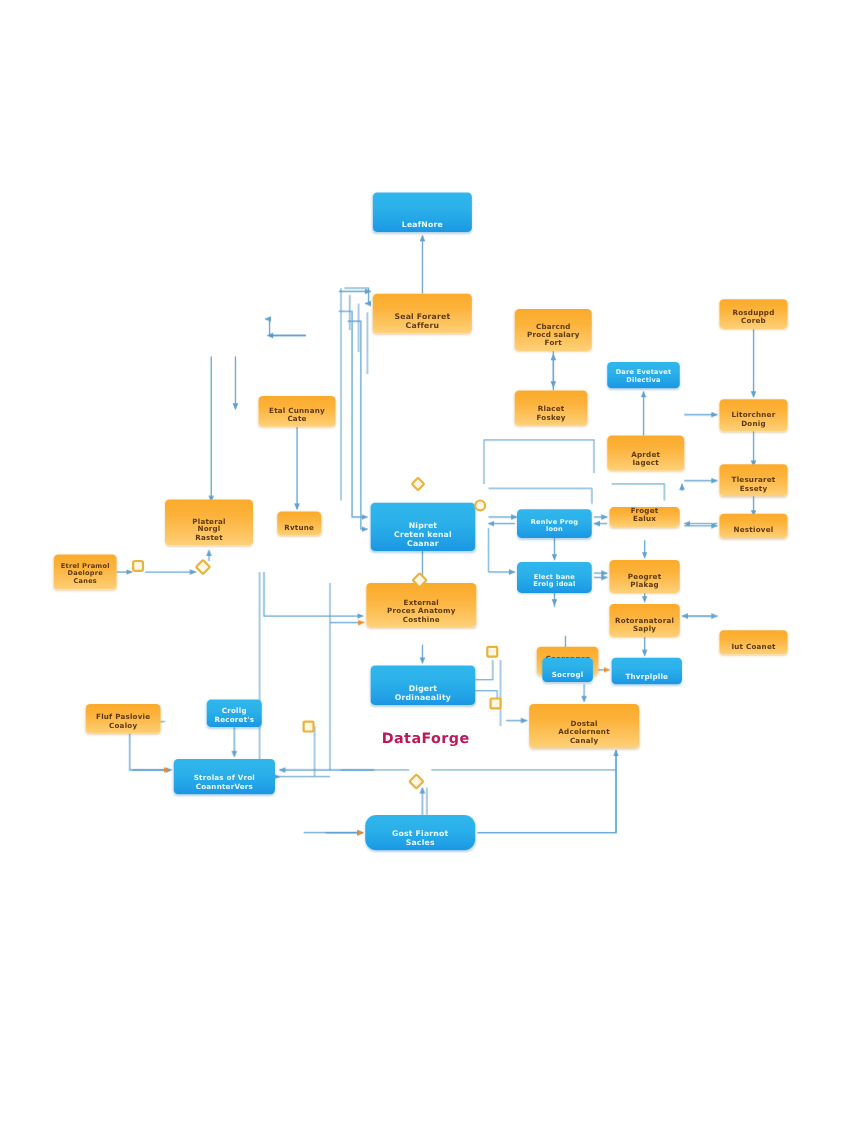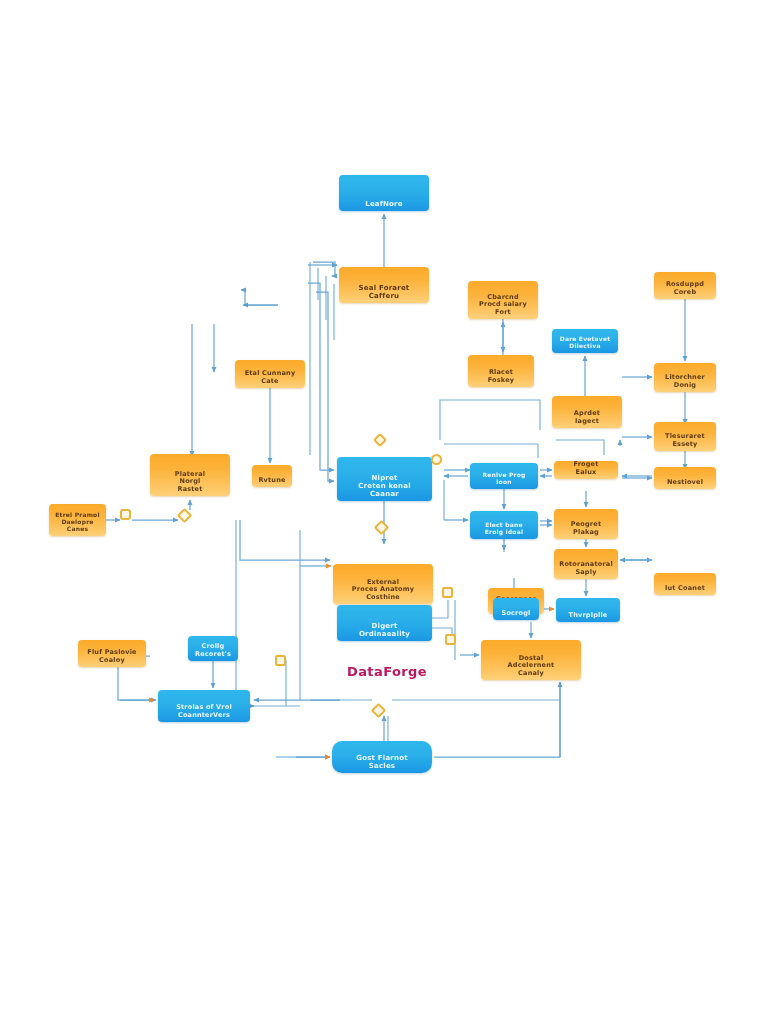--- a/index.html
+++ b/index.html
@@ -242,21 +242,21 @@
     </div>
     <div class="node orange" style="left: 554px; top: 461px; width: 64px; height: 18px; font-size: 6.5px;">
       <span>Froget<br>Ealux</span>
     </div>
     <div class="node blue" style="left: 470px; top: 511px; width: 68px; height: 28px; font-size: 6px;">
       <span>Elect bane<br>Erolg idoal</span>
     </div>
     <div class="node orange" style="left: 554px; top: 509px; width: 64px; height: 30px; font-size: 6.5px;">
       <span>Peogret<br>Plakag</span>
     </div>
-    <div class="node orange" style="left: 333px; top: 564px; width: 100px; height: 40px; font-size: 6.5px;">
+    <div class="node orange" style="left: 333px; top: 530px; width: 100px; height: 40px; font-size: 6.5px;">
       <span>External<br>Proces Anatomy<br>Costhine</span>
     </div>
     <div class="node orange" style="left: 488px; top: 552px; width: 56px; height: 26px; font-size: 6.5px; margin-top: 36px;">
       <span>Coaronper<br>Socray</span>
     </div>
     <div class="node orange" style="left: 554px; top: 549px; width: 64px; height: 30px; font-size: 6.5px;">
       <span>Rotoranatoral<br>Saply</span>
     </div>
     <div class="node blue" style="left: 337px; top: 605px; width: 95px; height: 36px; font-size: 7px;">
       <span>Digert<br>Ordinaeality</span>

